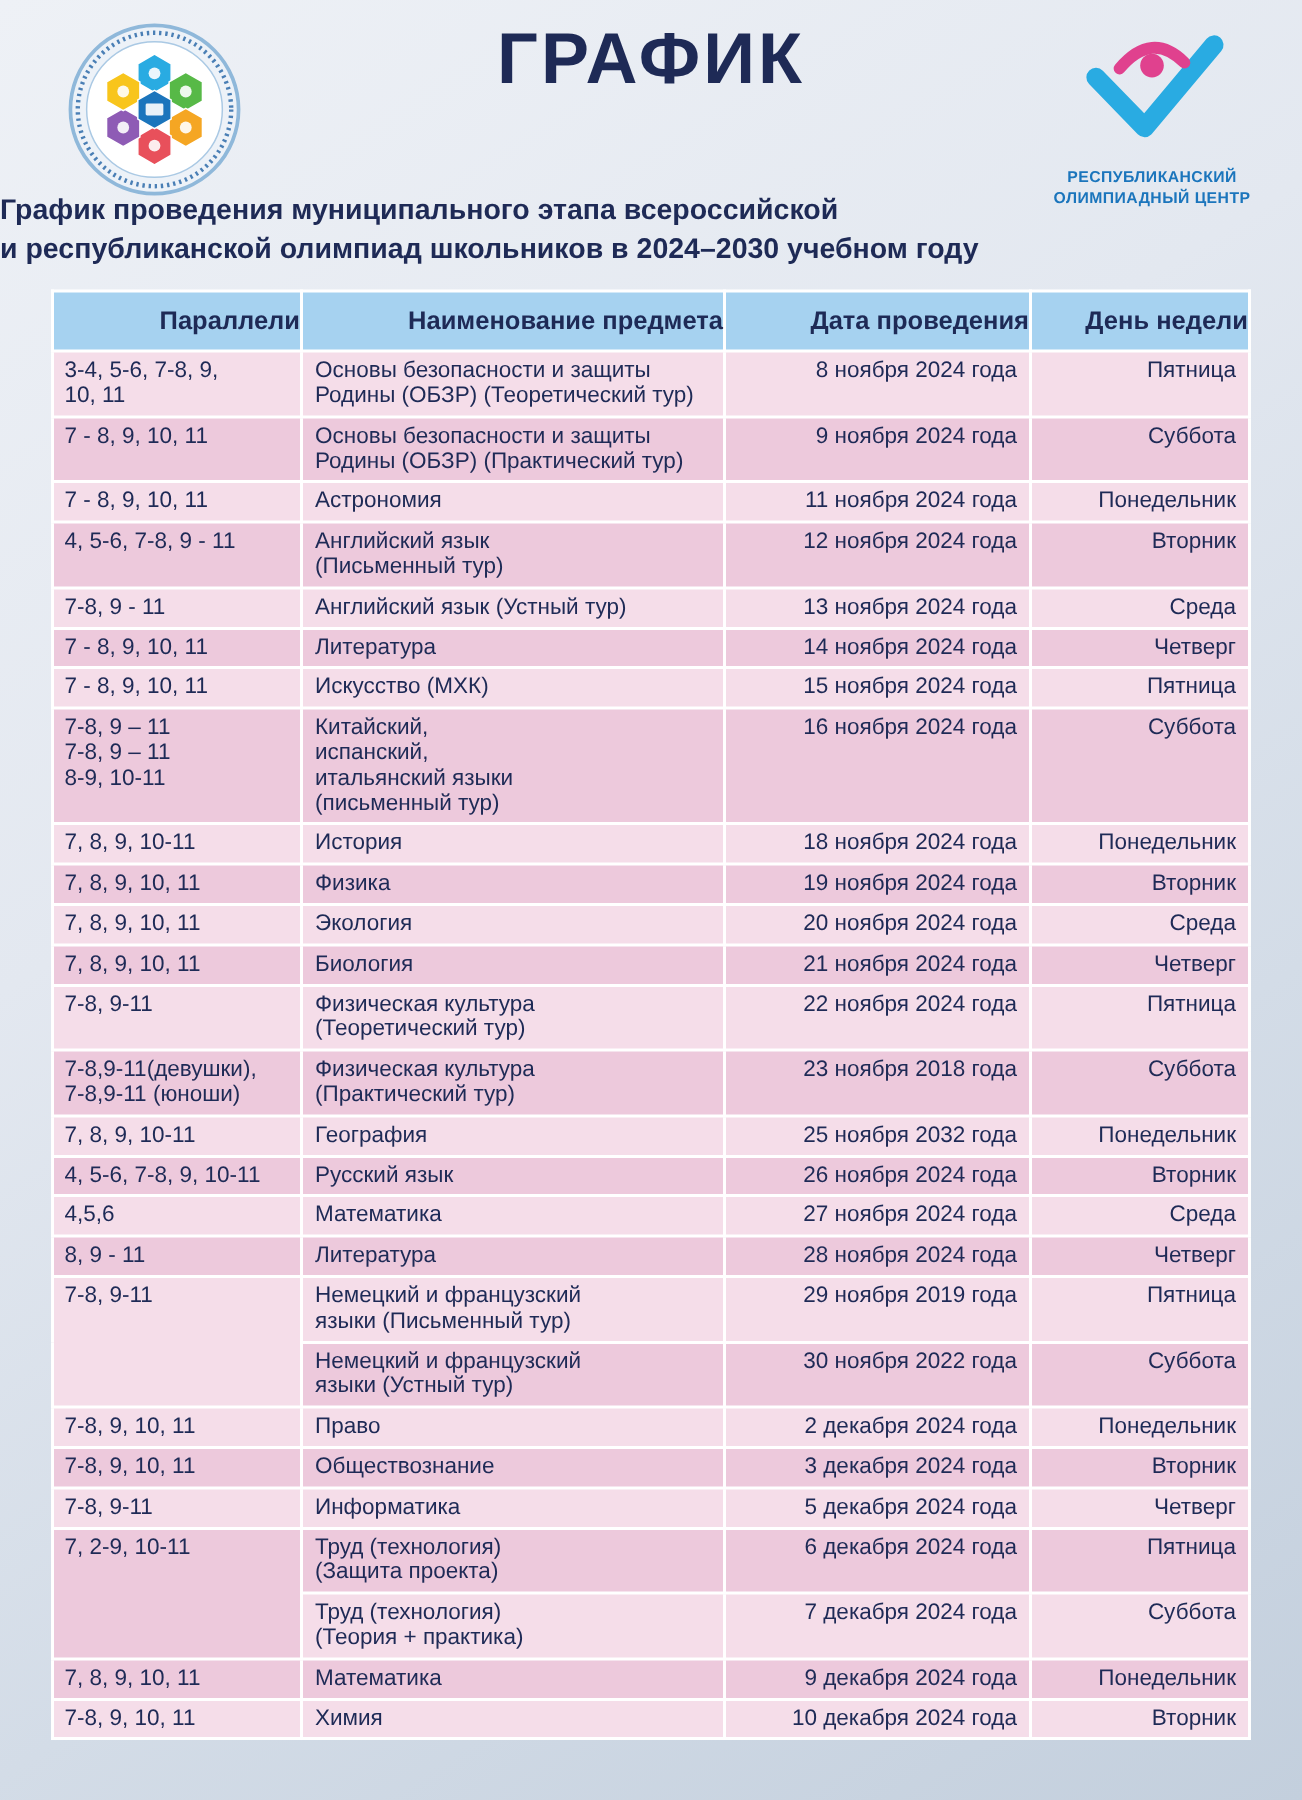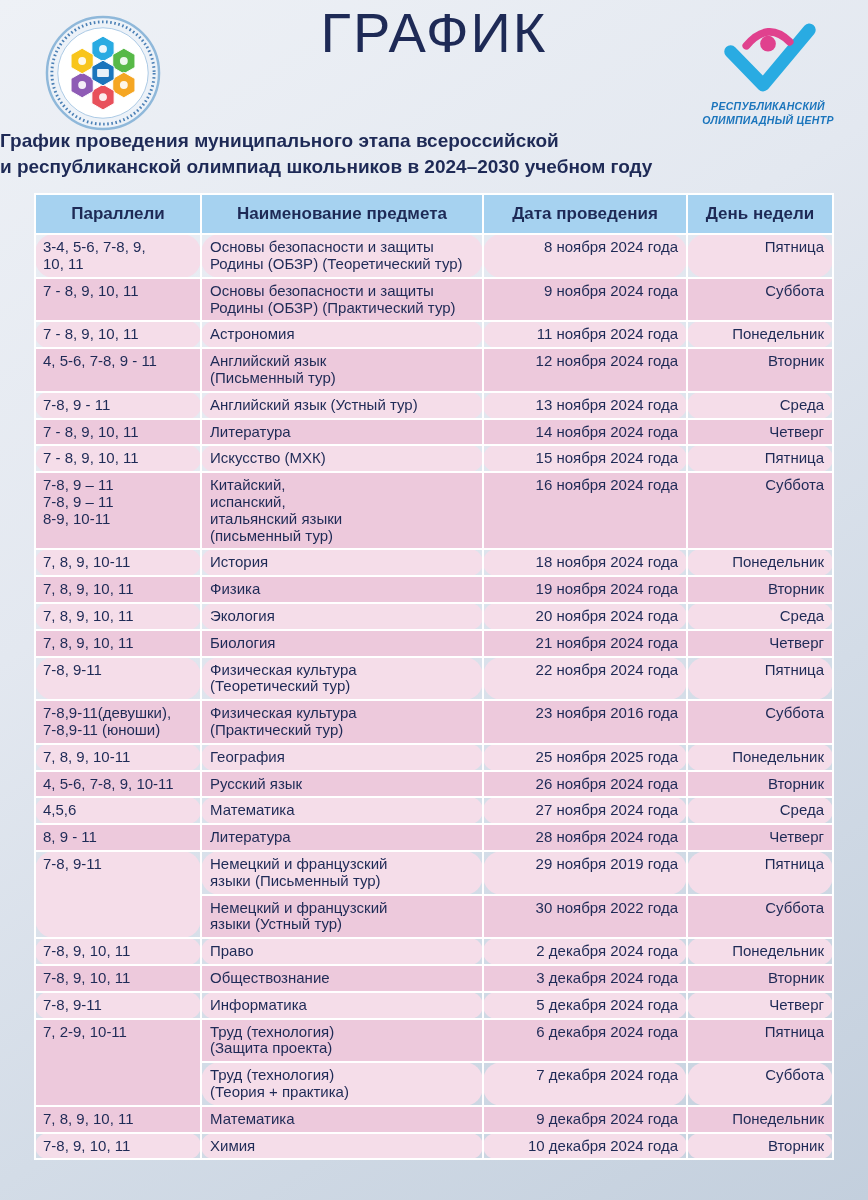--- a/index.html
+++ b/index.html
@@ -12,41 +12,41 @@
     position: relative;
     width: 868px;
     height: 1200px;
     overflow: hidden;
     background: linear-gradient(148deg, #eef1f6 0%, #e3e8f0 38%, #d3dce7 68%, #c3cfdd 100%);
     color: var(--navy, #1e2a56);
   }
   .header { position: relative; height: 112px; }
   .title {
     text-align: center;
-    font-size: 56px;
-    font-weight: normal;
+    padding-top: 12px;
+    font-size: 48px;
+    font-weight: bold;
     letter-spacing: 2px;
     color: var(--navy, #1e2a56);
   }
   .logo-left {
     position: absolute; top: 14px; left: 44px;
     width: 118px; height: 118px;
   }
   .logo-right {
     position: absolute; top: 20px; right: 26px;
     width: 148px; text-align: center;
   }
   .logo-right .lr-text {
     color: #1b75bc;
     font-weight: bold;
     font-size: 10.5px;
     line-height: 1.3;
     letter-spacing: 0.3px;
-    margin-top: 1px;
-    font-style: italic;
+    margin-top: 12px;
   }
   .subtitle {
     margin-top: 16px;
     font-weight: bold;
     font-size: 19px;
     line-height: 1.35;
     color: var(--navy, #1e2a56);
   }
   table.schedule {
     border-collapse: collapse;
@@ -59,34 +59,34 @@
   table.schedule col.c-date    { width: 204px; }
   table.schedule col.c-day     { width: 146px; }
   th, td {
     border: 2px solid #ffffff;
     color: var(--navy, #1e2a56);
   }
   thead th {
     background: var(--header-blue, #a6d2f0);
     font-size: 17px;
     font-weight: bold;
-    text-align: center;
+    text-align: right;
     vertical-align: middle;
-    padding: 9px 16px;
+    padding: 9px 0;
   }
   tbody td {
     font-size: 15px;
     line-height: 1.12;
     padding: 4px 8px;
     vertical-align: top;
     white-space: pre-line;
   }
   td.col-grades { padding-left: 7px; padding-right: 5px; }
   td.col-date, td.col-day { text-align: right; }
-  tr.row-light > td { background: var(--row-light, #f5dde9); border-radius: 19px; }
+  tr.row-light > td { background: var(--row-light, #f5dde9); }
   tr.row-dark  > td { background: var(--row-dark,  #edc9dc); }
 </style>
 </head>
 <body>
 
 <div class="page">
 
   <div class="header">
 
     <div class="logo-left">
@@ -238,27 +238,27 @@
           <td class="col-subject">Физическая культура
 (Теоретический тур)</td>
           <td class="col-date">22 ноября 2024 года</td>
           <td class="col-day">Пятница</td>
         </tr>
         <tr class="row-dark">
           <td class="col-grades">7-8,9-11(девушки),
 7-8,9-11 (юноши)</td>
           <td class="col-subject">Физическая культура
 (Практический тур)</td>
-          <td class="col-date">23 ноября 2016 года</td>
+          <td class="col-date">23 ноября 2018 года</td>
           <td class="col-day">Суббота</td>
         </tr>
         <tr class="row-light">
           <td class="col-grades">7, 8, 9, 10-11</td>
           <td class="col-subject">География</td>
-          <td class="col-date">25 ноября 2025 года</td>
+          <td class="col-date">25 ноября 2032 года</td>
           <td class="col-day">Понедельник</td>
         </tr>
         <tr class="row-dark">
           <td class="col-grades">4, 5-6, 7-8, 9, 10-11</td>
           <td class="col-subject">Русский язык</td>
           <td class="col-date">26 ноября 2024 года</td>
           <td class="col-day">Вторник</td>
         </tr>
         <tr class="row-light">
           <td class="col-grades">4,5,6</td>

